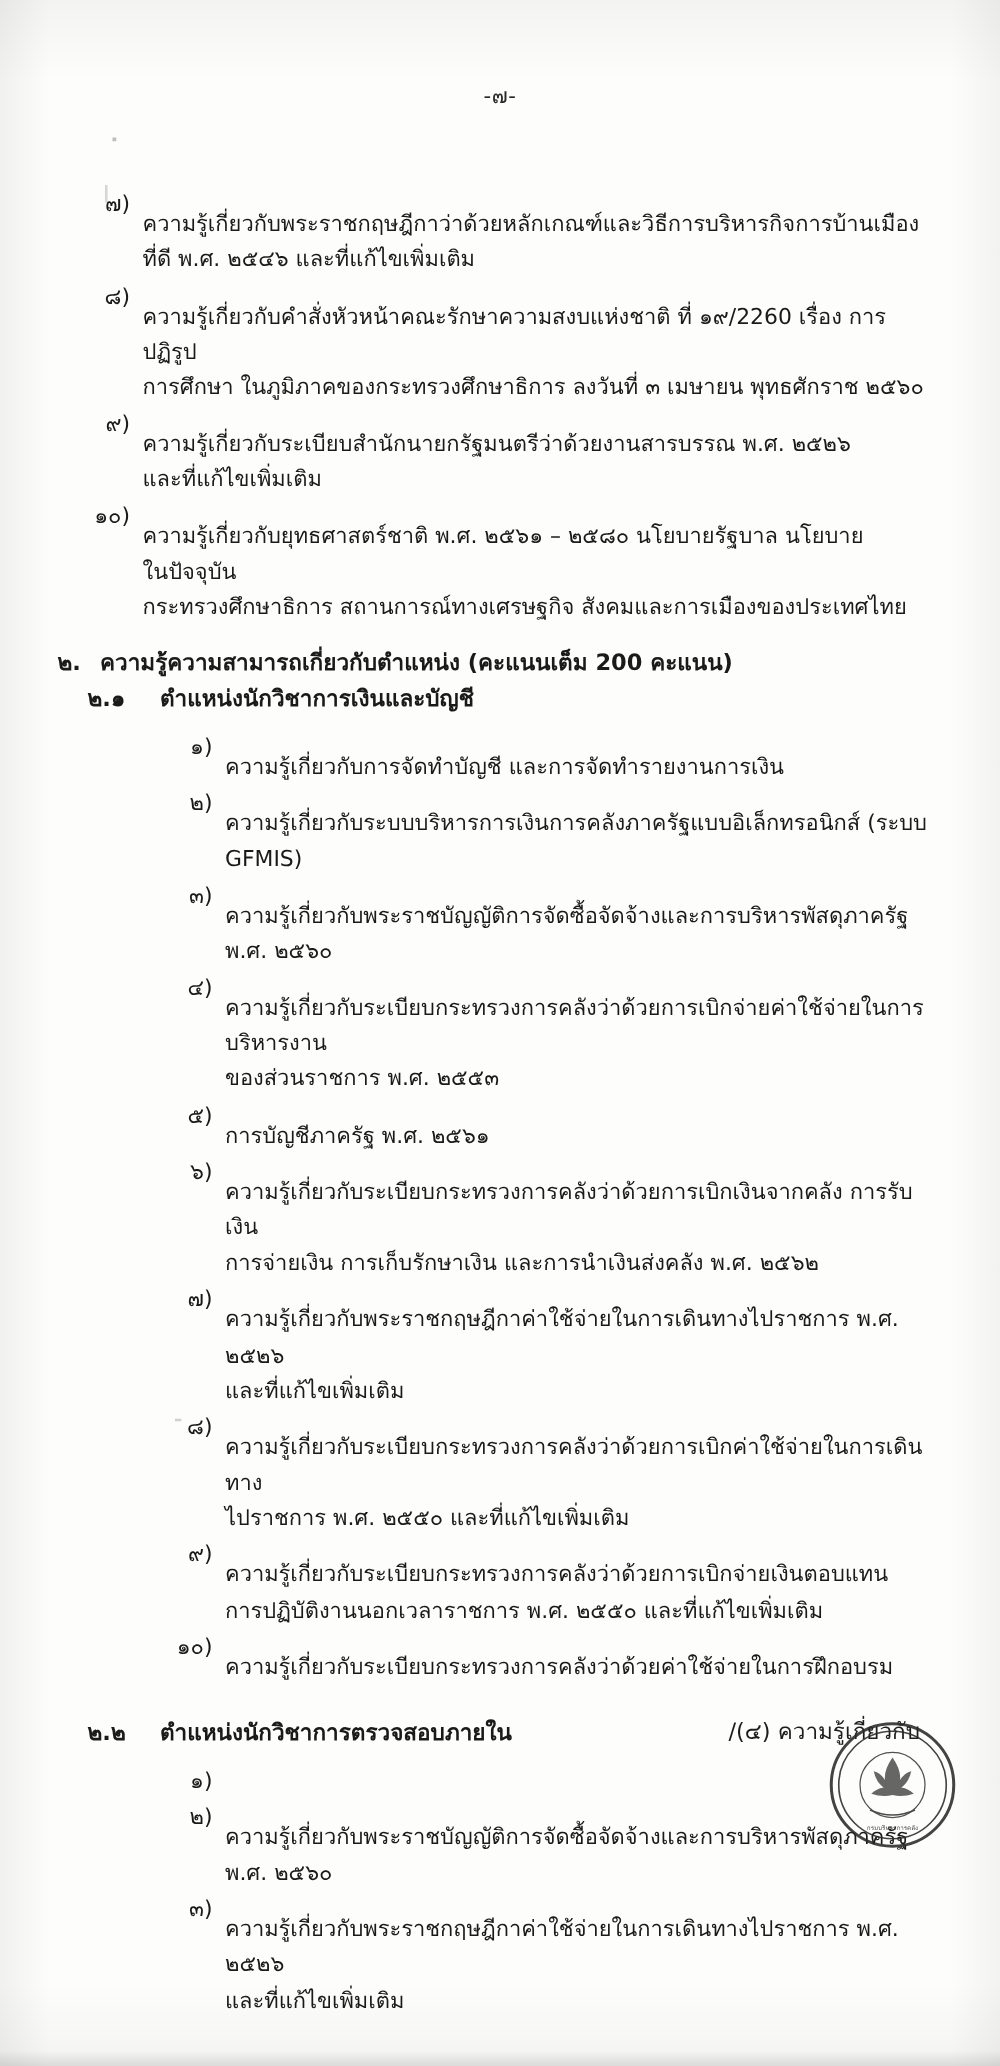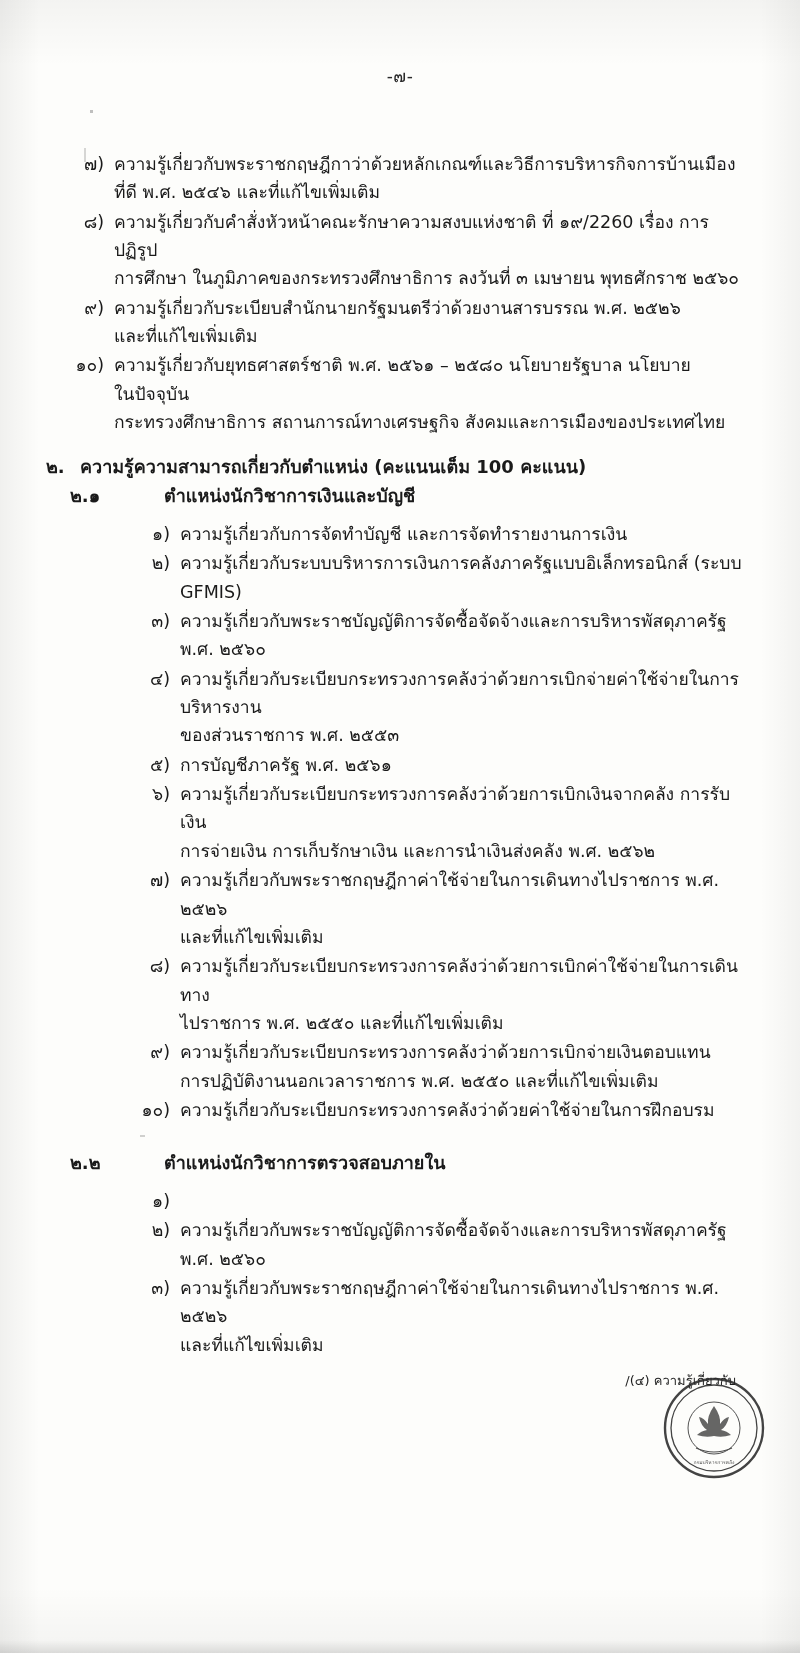--- a/index.html
+++ b/index.html
@@ -59,54 +59,55 @@
     margin-bottom: 1px;
   }
   .row .marker {
     flex: 0 0 auto;
     text-align: right;
     white-space: nowrap;
     color: #1a1a1a;
   }
   .row .text {
     flex: 1 1 auto;
+    margin-top: 16px;
   }
   .row .text .ln {
     display: block;
   }
 
   
   .lvl1 { padding-left: 12px; }
   .lvl1 .marker { width: 46px; padding-right: 10px; }
 
   
   .section {
     display: flex;
     align-items: flex-start;
     font-size: 18px;
     line-height: 1.6;
     font-weight: 700;
   }
   .section .marker { width: 34px; flex: 0 0 auto; }
-  .section.sub { padding-left: 24px; gap: 36px; }
+  .section.sub { padding-left: 24px; }
   .section.sub .marker { width: 58px; }
 
   
   .lvl2 { padding-left: 80px; }
   .lvl2 .marker { width: 44px; padding-right: 10px; text-align: right; }
 
   .gap-sm { height: 9px; }
   .gap-md { height: 16px; }
   .gap-lg { height: 24px; }
 
   .footnote {
     position: absolute;
     right: 64px;
     top: 1370px;
-    font-size: 13px;
+    font-size: 18px;
     color: #1d1d1d;
   }
 
   
   .seal {
     position: absolute;
     right: 34px;
     top: 1376px;
     width: 104px;
     height: 104px;
@@ -166,21 +167,21 @@
         <span class="ln">ความรู้เกี่ยวกับยุทธศาสตร์ชาติ พ.ศ. ๒๕๖๑ – ๒๕๘๐ นโยบายรัฐบาล นโยบาย</span>
         <span class="ln">ในปัจจุบัน</span>
         <span class="ln">กระทรวงศึกษาธิการ สถานการณ์ทางเศรษฐกิจ สังคมและการเมืองของประเทศไทย</span>
       </div>
     </div>
 
     <div class="gap-md"></div>
 
     <div class="section">
       <div class="marker">๒.</div>
-      <div class="text">ความรู้ความสามารถเกี่ยวกับตำแหน่ง  (คะแนนเต็ม 100 คะแนน)</div>
+      <div class="text">ความรู้ความสามารถเกี่ยวกับตำแหน่ง  (คะแนนเต็ม 200 คะแนน)</div>
     </div>
 
     <div class="section sub">
       <div class="marker">๒.๑</div>
       <div class="text">ตำแหน่งนักวิชาการเงินและบัญชี</div>
     </div>
 
     <div class="gap-sm"></div>
 
     <div class="row lvl2">

